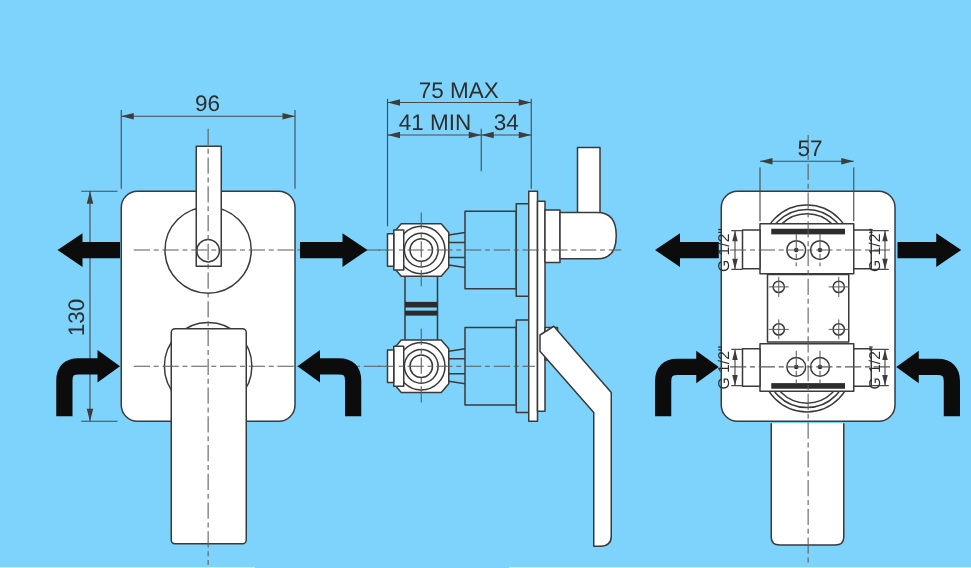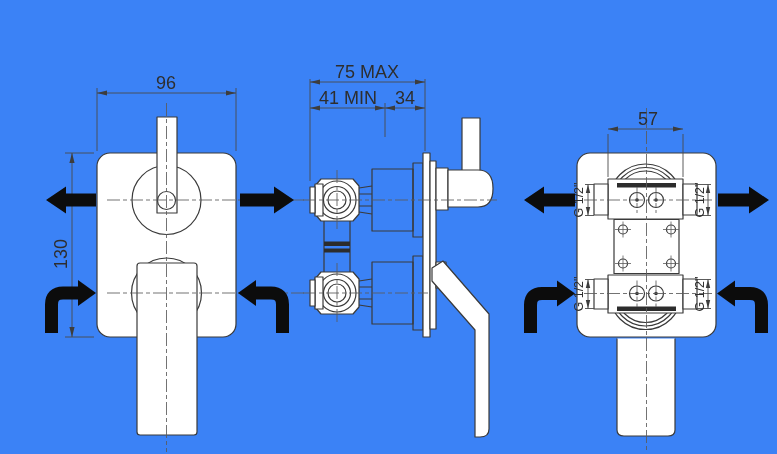--- a/index.html
+++ b/index.html
@@ -1,16 +1,16 @@
 <!DOCTYPE html>
 <html><head>
 <meta charset="utf-8">
 <style>
   html,body{margin:0;padding:0;background:#ffffff;}
-  .page{width:777px;height:454px;background:#3b82f6;position:relative;overflow:hidden;}
+  .page{width:777px;height:454px;background:#7dd3fc;position:relative;overflow:hidden;}
   svg{display:block;}
   .ln  {stroke:#3a3a3a;stroke-width:1.2;fill:none;stroke-linejoin:round;}
   .lnf {stroke:#3a3a3a;stroke-width:1.2;fill:#ffffff;stroke-linejoin:round;}
   .dk  {fill:#2c2c2c;stroke:none;}
   .dim {stroke:#4a4a4a;stroke-width:0.9;fill:none;}
   .dimh{fill:#3d3d3d;stroke:none;}
   .cl  {stroke:#5a5a5a;stroke-width:0.85;fill:none;stroke-dasharray:13 3 4 3;}
   .clx {stroke:#5a5a5a;stroke-width:0.8;fill:none;}
   .txt {font-family:"Liberation Sans",sans-serif;font-size:18px;fill:#2e2e2e;text-anchor:middle;}
   .txts{font-family:"Liberation Sans",sans-serif;font-size:12.5px;fill:#2e2e2e;text-anchor:middle;}

